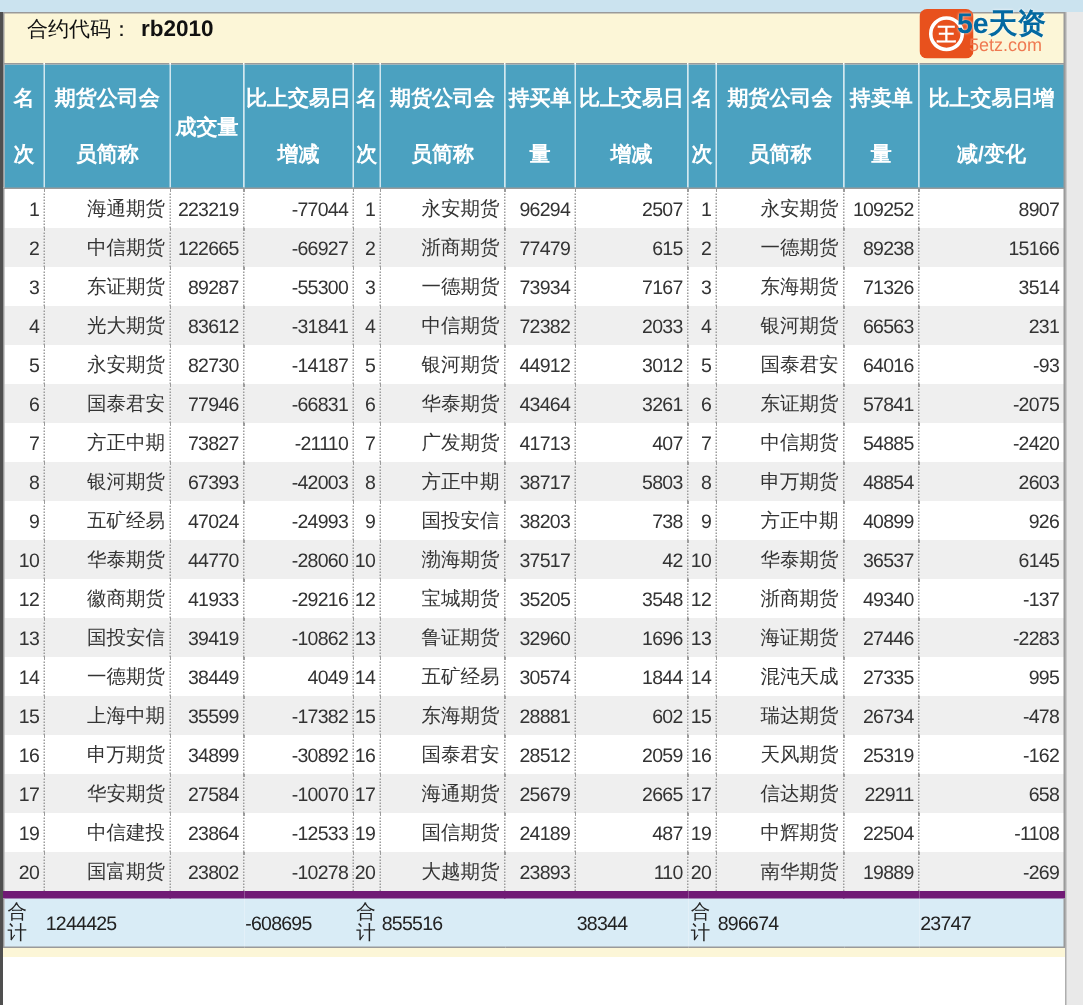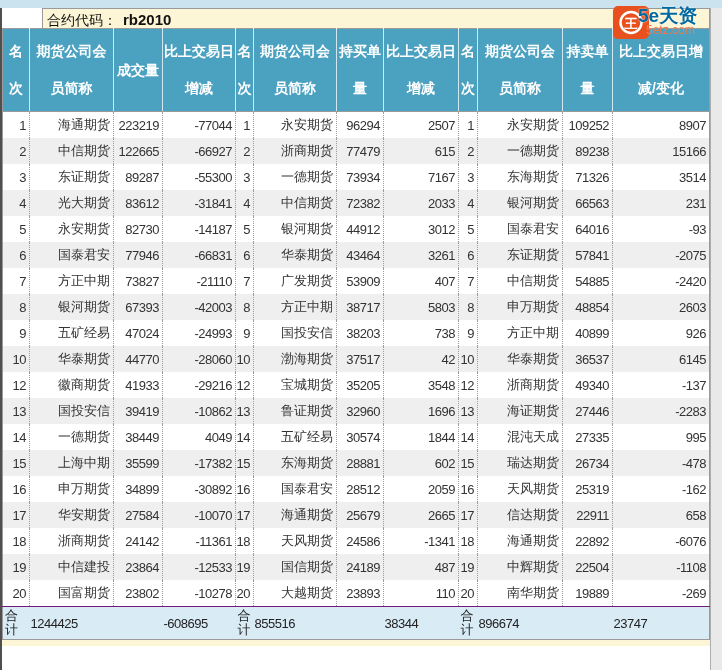--- a/index.html
+++ b/index.html
@@ -5,23 +5,23 @@
   html,body{margin:0;padding:0;background:#fff;}
   .page{
     position:relative;width:722px;height:670px;overflow:hidden;
     font-family:"Liberation Sans","DejaVu Sans",sans-serif;background:#fff;
   }
   .left-edge{position:absolute;left:0;top:0;width:2px;height:100%;background:#4f4f4f;}
   .top-strip{position:absolute;left:0;top:0;width:100%;height:8px;background:var(--top-strip,#cbe3ef);}
   .scrollbar{position:absolute;top:8px;right:0;width:12px;height:662px;background:#e9e9e9;border-left:1px solid #aeaeae;box-sizing:border-box;}
   .content{position:absolute;left:2px;top:8px;width:708px;}
   .title-bar{
-    box-sizing:border-box;height:20px;line-height:21px;background:var(--title-bg,#fcf6d7);
-    border:1px solid #9a9a9a;border-bottom:none;padding-left:4px;
-    font-size:14px;color:#111;white-space:nowrap;margin-left:40px;
+    box-sizing:border-box;height:34px;line-height:21px;background:var(--title-bg,#fcf6d7);
+    border:1px solid #9a9a9a;border-bottom:none;padding-left:15px;
+    font-size:14px;color:#111;white-space:nowrap;
   }
   .title-bar .code{font-weight:bold;font-size:15px;margin-left:6px;}
   table{border-collapse:collapse;table-layout:fixed;width:708px;border:1px solid #9a9a9a;}
   col.c-rank1{width:27px}col.c-name1{width:84px}col.c-val1{width:49px}col.c-chg1{width:73px}
   col.c-rank2{width:18px}col.c-name2{width:83px}col.c-val2{width:47px}col.c-chg2{width:75px}
   col.c-rank3{width:19px}col.c-name3{width:85px}col.c-val3{width:50px}col.c-chg3{width:97px}
   thead th{
     background:var(--header-bg,#4ba1c0);color:#fff;font-weight:bold;font-size:14px;
     white-space:pre-line;line-height:37px;height:82px;text-align:center;vertical-align:middle;
     padding:0;border-bottom:1px solid #9a9a9a;
@@ -29,21 +29,21 @@
   thead th + th{border-left:1px solid rgba(255,255,255,.75);}
   tbody td{
     height:26px;font-size:13px;color:#333;text-align:right;
     padding:0 3px 0 0;white-space:nowrap;
   }
   tbody td + td{border-left:1px dotted #9c9c9c;}
   tbody tr:nth-child(even){background:var(--row-alt,#efefef);}
   td.num{letter-spacing:-0.5px;}
   tfoot td{
     background:var(--total-row-bg,#d9ecf6);height:30px;font-size:13px;color:#222;
-    border-top:1px solid #701a75;
+    border-top:5px solid #701a75;
   }
   tfoot td.lbl{text-align:left;padding-left:2px;line-height:14px;}
   tfoot td.val,tfoot td.chg{text-align:left;padding-right:3px;letter-spacing:-0.5px;}
   .bottom-strip{height:6px;background:var(--bottom-strip,#fcf6d7);}
   
   .watermark{position:absolute;top:5px;right:3px;width:106px;height:36px;z-index:5;}
   .wm-icon{position:absolute;left:0;top:1px;}
   .wm-brand{
     position:absolute;left:25px;top:-2px;font-size:19px;font-weight:bold;color:#0369a1;
     white-space:nowrap;text-shadow:0 0 2px rgba(255,255,255,.9);
@@ -189,21 +189,21 @@
             <td class="num">57841</td>
             <td class="num">-2075</td>
           </tr>
           <tr>
             <td class="num">7</td>
             <td>方正中期</td>
             <td class="num">73827</td>
             <td class="num">-21110</td>
             <td class="num">7</td>
             <td>广发期货</td>
-            <td class="num">53909</td>
+            <td class="num">41713</td>
             <td class="num">407</td>
             <td class="num">7</td>
             <td>中信期货</td>
             <td class="num">54885</td>
             <td class="num">-2420</td>
           </tr>
           <tr>
             <td class="num">8</td>
             <td>银河期货</td>
             <td class="num">67393</td>
@@ -323,34 +323,20 @@
             <td class="num">17</td>
             <td>海通期货</td>
             <td class="num">25679</td>
             <td class="num">2665</td>
             <td class="num">17</td>
             <td>信达期货</td>
             <td class="num">22911</td>
             <td class="num">658</td>
           </tr>
           <tr>
-            <td class="num">18</td>
-            <td>浙商期货</td>
-            <td class="num">24142</td>
-            <td class="num">-11361</td>
-            <td class="num">18</td>
-            <td>天风期货</td>
-            <td class="num">24586</td>
-            <td class="num">-1341</td>
-            <td class="num">18</td>
-            <td>海通期货</td>
-            <td class="num">22892</td>
-            <td class="num">-6076</td>
-          </tr>
-          <tr>
             <td class="num">19</td>
             <td>中信建投</td>
             <td class="num">23864</td>
             <td class="num">-12533</td>
             <td class="num">19</td>
             <td>国信期货</td>
             <td class="num">24189</td>
             <td class="num">487</td>
             <td class="num">19</td>
             <td>中辉期货</td>

